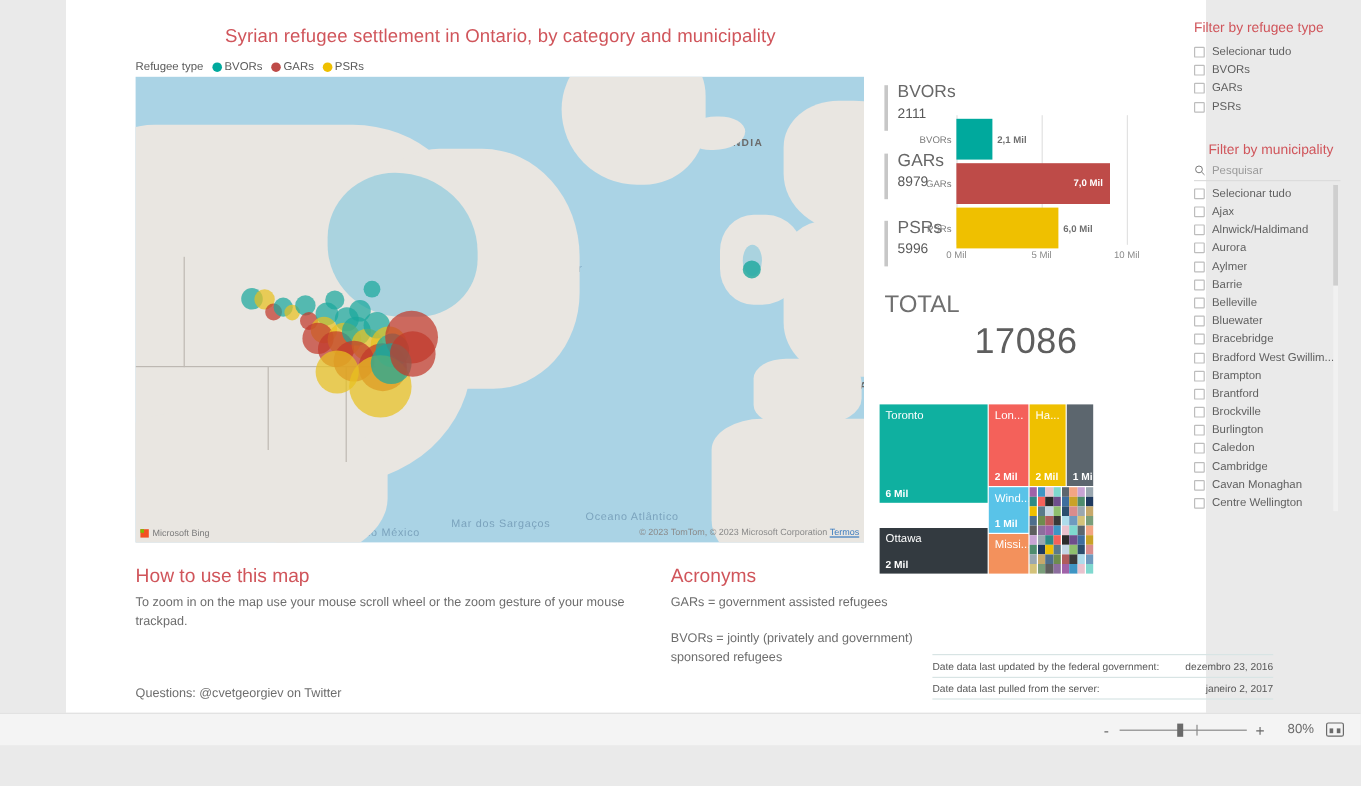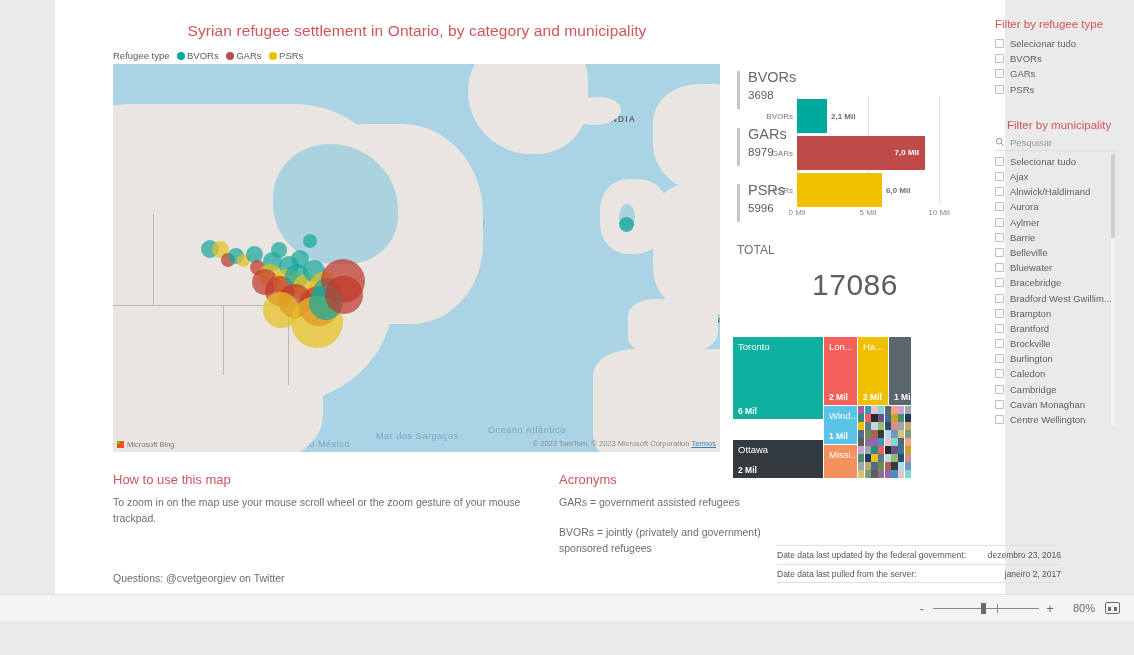--- a/index.html
+++ b/index.html
@@ -94,39 +94,39 @@
     font-size: 8px; white-space: nowrap; margin-left: 4px; color: #6f6f6f; font-weight: bold;
   }
   .bar-val.inside { position: absolute; right: 6px; margin: 0; color: #ffffff; }
   .grid-line { position: absolute; width: 1px; background: #e2e2e2; }
   .axis-tick {
     position: absolute; font-size: 8px; color: #8a8a8a; white-space: nowrap;
     transform: translateX(-50%);
   }
 
   
-  #total-label { position: absolute; left: 682px; top: 243px; font-size: 12px; color: #6f6f6f; }
+  #total-label { position: absolute; left: 682px; top: 243px; font-size: 20px; color: #6f6f6f; }
   #total-value {
     position: absolute; left: 680px; top: 268px; width: 240px; text-align: center;
     font-size: 30px; color: #5e5e5e; letter-spacing: .5px;
   }
 
   
   #treemap { position: absolute; left: 678px; top: 337px; width: 178px; height: 141px; }
   .tm { position: absolute; overflow: hidden; }
   .tm-name {
     position: absolute; left: 5px; top: 4px; font-size: 9.5px; color: #fff; white-space: nowrap;
   }
   .tm-val {
     position: absolute; left: 5px; bottom: 3px; font-size: 8.5px; color: #fff;
     font-weight: bold; white-space: nowrap;
   }
 
   
-  .sec-head { position: absolute; color: #d0555b; font-size: 13px; }
+  .sec-head { position: absolute; color: #d0555b; font-size: 16px; }
   .sec-body { position: absolute; color: #6d6d6d; font-size: 10.5px; line-height: 15.5px; }
 
   
   #datetable { position: absolute; left: 722px; top: 545px; width: 284px; }
   .dt-row {
     display: flex; justify-content: space-between; align-items: center;
     border-top: 1px solid #d8e4e4; height: 19px; font-size: 8.5px; color: #555;
   }
   .dt-row:last-child { border-bottom: 1px solid #d8e4e4; }
   .dt-val { text-align: right; }
@@ -285,21 +285,21 @@
         <span>Microsoft Bing</span>
       </div>
       <div id="mapattr-right">
         <span>© 2023 TomTom, © 2023 Microsoft Corporation</span>
         <span class="terms">Termos</span>
       </div>
     </div>
 
     <div class="kpi" style="left:682px;top:68px;">
       <div class="kpi-label">BVORs</div>
-      <div class="kpi-value">3698</div>
+      <div class="kpi-value">2111</div>
     </div>
     <div class="kpi" style="left:682px;top:125px;">
       <div class="kpi-label">GARs</div>
       <div class="kpi-value">8979</div>
     </div>
     <div class="kpi" style="left:682px;top:181px;">
       <div class="kpi-label">PSRs</div>
       <div class="kpi-value">5996</div>
     </div>
 

